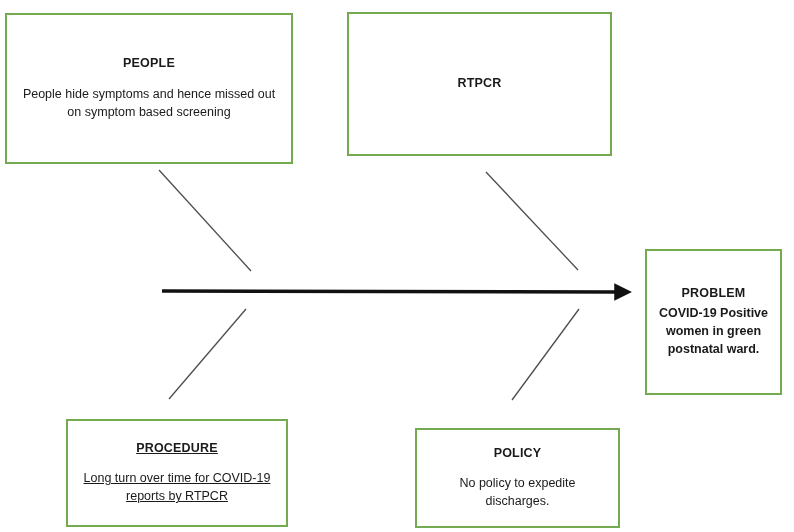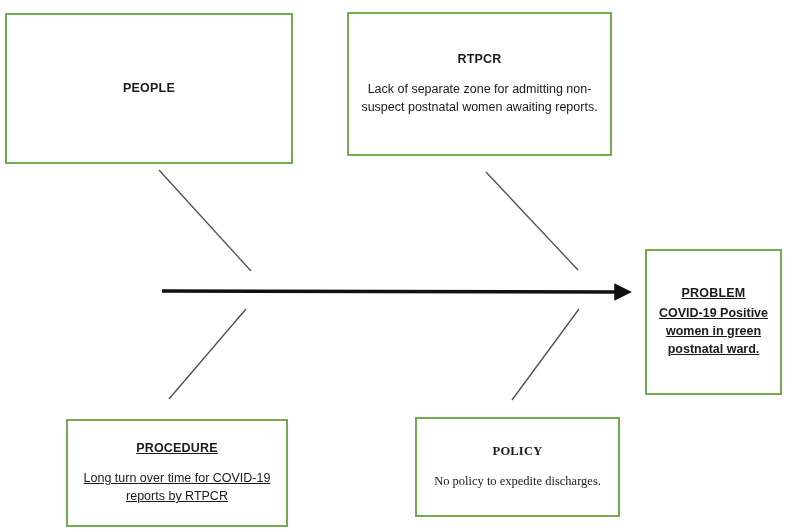--- a/index.html
+++ b/index.html
@@ -51,23 +51,23 @@
     font-weight: bold;
     font-size: 12.5px;
     line-height: 1.42;
     margin-top: 4px;
     padding: 0 6px;
   }
 
   
   #node-people    { left: 5px;   top: 13px;  width: 288px; height: 151px; }
   #node-place     { left: 347px; top: 12px;  width: 265px; height: 144px; }
-  #node-problem   { left: 645px; top: 249px; width: 137px; height: 146px; text-decoration: underline; }
+  #node-problem   { left: 645px; top: 249px; width: 137px; height: 146px; }
   #node-procedure { left: 66px;  top: 419px; width: 222px; height: 108px; text-decoration: underline; }
-  #node-policy    { left: 415px; top: 417px; width: 205px; height: 100px; font-family: Liberation Serif, serif; }
+  #node-policy    { left: 415px; top: 428px; width: 205px; height: 100px; }
 
   
   #wires {
     position: absolute;
     left: 0; top: 0;
     width: 794px;
     height: 532px;
     pointer-events: none;
   }
   .rib   { stroke: #4d4d4d; stroke-width: 1.3; fill: none; }
@@ -88,25 +88,25 @@
     <line class="rib" x1="159" y1="170" x2="251" y2="271"></line>
     <line class="rib" x1="486" y1="172" x2="578" y2="270"></line>
     <line class="rib" x1="246" y1="309" x2="169" y2="399"></line>
     <line class="rib" x1="579" y1="309" x2="512" y2="400"></line>
 
     <line class="spine" x1="162" y1="291" x2="618" y2="292" marker-end="url(#arrowhead)"></line>
   </svg>
 
   <div class="node cause" id="node-people">
     <div class="cat">PEOPLE</div>
+    <div class="desc">People hide symptoms and hence missed out on symptom based screening</div>
   </div>
 
   <div class="node cause" id="node-place">
     <div class="cat">RTPCR</div>
-    <div class="desc">Lack of separate zone for admitting non-suspect postnatal women awaiting reports.</div>
   </div>
 
   <div class="node cause" id="node-procedure">
     <div class="cat">PROCEDURE</div>
     <div class="desc">Long turn over time for COVID-19 reports by RTPCR</div>
   </div>
 
   <div class="node cause" id="node-policy">
     <div class="cat">POLICY</div>
     <div class="desc">No policy to expedite discharges.</div>

